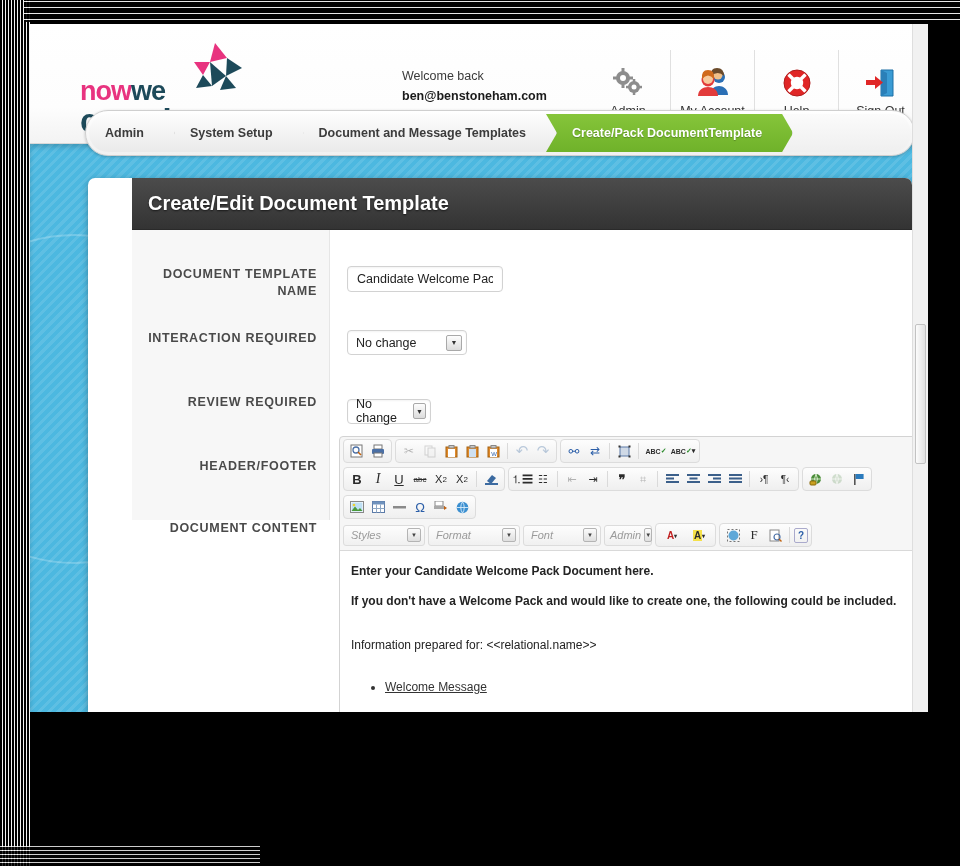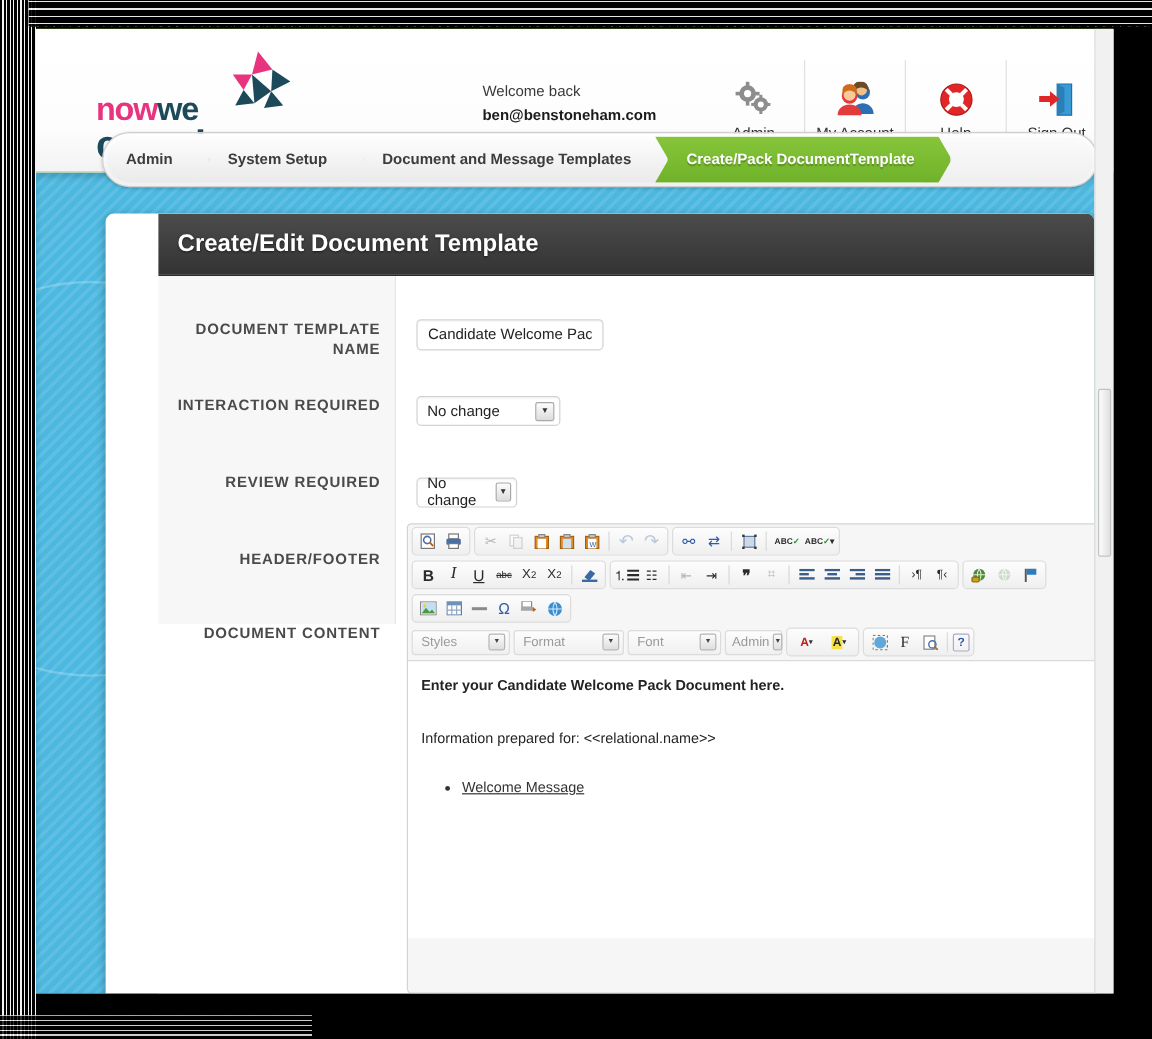--- a/index.html
+++ b/index.html
@@ -37,22 +37,22 @@
     background-image:
       repeating-linear-gradient(90deg, #fff 0px, #fff 1px, transparent 1px, transparent 4px),
       repeating-linear-gradient(0deg, #000 0px, #000 3px, #fff 3px, #fff 4px);
     background-blend-mode: multiply, screen;
     opacity: .8;
   }
 
   
   #app {
     position: absolute; left: 30px; top: 24px;
-    width: 898px; height: 804px;
-    background: #84cc16; overflow: hidden;
+    width: 898px; height: 688px;
+    background: #0f766e; overflow: hidden;
   }
 
   
   .top-header {
     position: relative;
     height: 120px;
     background: linear-gradient(#ffffff, #fdfdfd 70%, #f3f3f3);
     border-bottom: 1px solid #d8d8d8;
   }
   .logo { position: absolute; left: 50px; top: 20px; width: 220px; height: 85px; }
@@ -208,21 +208,21 @@
     font-size: 12px; color: #2b2b2b; border-radius: 3px; cursor: default;
   }
   .tbtn.dim { opacity: .33; }
   .tbtn.w { width: 26px; }
   .sep { width: 1px; height: 16px; background: #dadada; margin: 0 3px; }
 
   .cb {
     display: inline-flex; align-items: center; justify-content: space-between;
     height: 21px; border: 1px solid #dcdcdc; border-radius: 3px;
     background: linear-gradient(#fdfdfd, #f0f0f0);
-    padding: 0 3px 0 7px; font-size: 11px; color: #9a9a9a; 
+    padding: 0 3px 0 7px; font-size: 11px; color: #9a9a9a; font-style: italic;
   }
   .cb .arw2 {
     width: 14px; height: 14px; margin-left: 10px;
     background: linear-gradient(#fbfbfb, #dfdfdf);
     border: 1px solid #b4b4b4; border-radius: 2px;
     display:flex; align-items:center; justify-content:center;
     font-size: 6px; color: #444; line-height: 1;
   }
 
   .ed-area {
@@ -695,20 +695,21 @@
                   </svg>
               </div>
               <div class="sep"></div>
               <div class="tbtn" style="font-size:10px;font-weight:bold;color:#2b5ea8;border:1px solid #aac;border-radius:2px;width:14px;height:15px">?</div>
             </div>
             <div class="row4-scroll">▲</div>
           </div>
 
           <div class="ed-area">
             <p class="b">Enter your Candidate Welcome Pack Document here.</p>
+            <p class="b">If you don't have a Welcome Pack and would like to create one, the following could be included.</p>
             <p style="margin-top:28px">Information prepared for: &lt;&lt;relational.name&gt;&gt;</p>
             <ul>
               <li>Welcome Message</li>
             </ul>
             <div class="ed-scroll">
               <div class="up">▲</div>
               <div class="thumb">≡</div>
             </div>
           </div>
 

